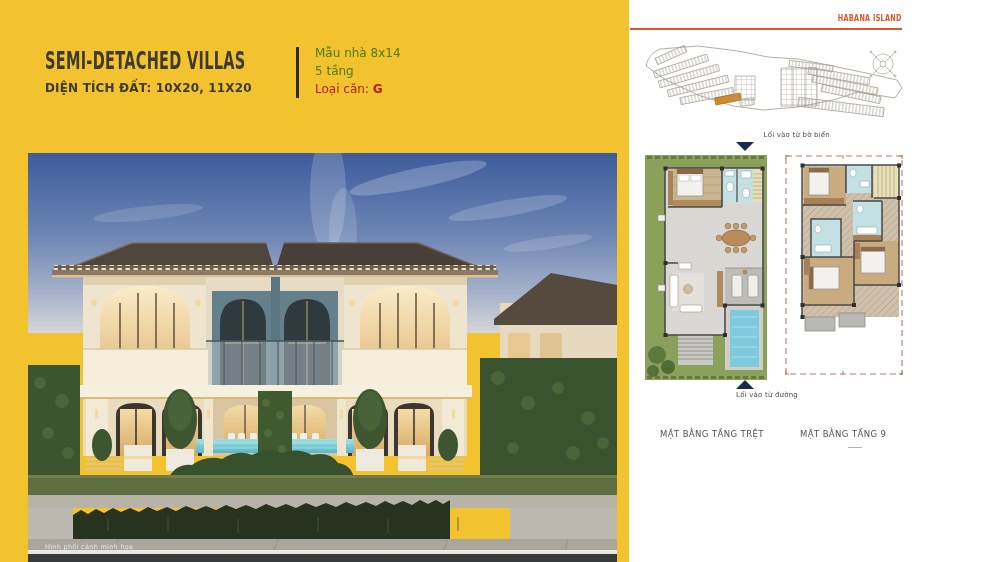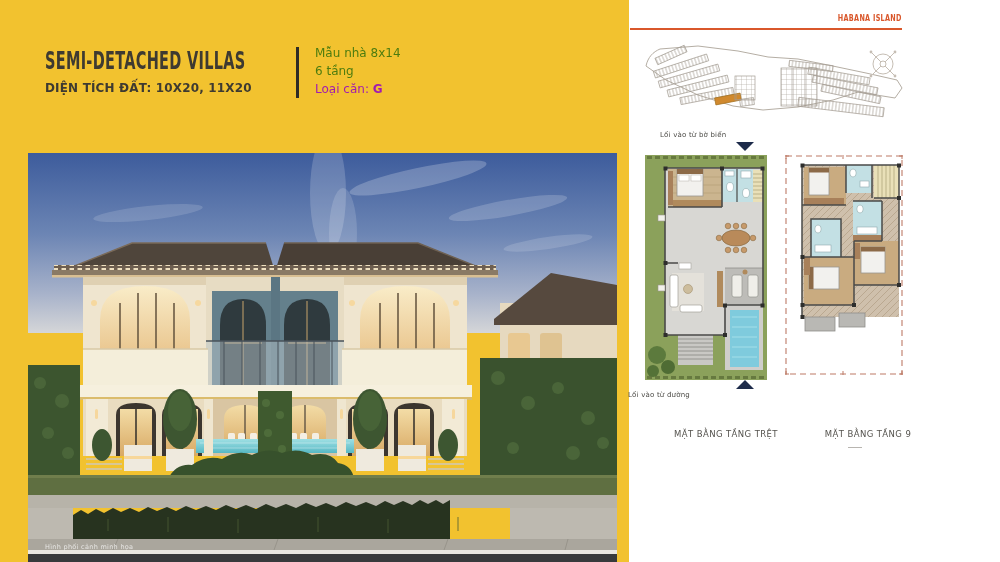--- a/index.html
+++ b/index.html
@@ -7,62 +7,62 @@
   .page{position:relative;width:1000px;height:562px;background:#ffffff;overflow:hidden;}
 
   .yellow-panel{position:absolute;left:0;top:0;width:629px;height:562px;background:var(--yellow,#F2C22F);}
 
   .title{position:absolute;left:45px;top:46px;font-size:25px;font-weight:bold;color:var(--title-dark,#3E3A31);
          white-space:nowrap;letter-spacing:.5px;transform:scaleX(.58);transform-origin:left top;}
   .subtitle{position:absolute;left:45px;top:80px;font-size:13px;font-weight:bold;color:var(--title-dark,#3E3A31);
          white-space:nowrap;letter-spacing:.2px;transform:scaleX(.92);transform-origin:left top;}
   .divider{position:absolute;left:296px;top:47px;width:2.5px;height:51px;background:#2f2c26;}
   .spec{position:absolute;left:315px;top:44px;font-size:12px;color:#4d7c0f;line-height:18px;}
-  .spec-unit{position:absolute;left:315px;top:82px;font-size:12px;color:#a21caf;}
+  .spec-unit{position:absolute;left:315px;top:82px;font-size:12px;color:#b91c1c;}
   .spec-unit b{font-weight:bold;}
 
   .photo{position:absolute;left:28px;top:153px;width:589px;height:409px;overflow:hidden;}
   .photo svg{display:block;}
   .caption{position:absolute;left:17px;top:390px;font-size:6.5px;color:rgba(255,255,255,.72);letter-spacing:.3px;}
 
   .brand{position:absolute;right:98px;top:13px;font-size:9px;font-weight:bold;color:var(--orange,#D9572B);
          white-space:nowrap;letter-spacing:.4px;transform:scaleX(.72);transform-origin:right top;}
   .brand-line{position:absolute;left:630px;top:28px;width:272px;height:1.6px;background:var(--orange,#D9572B);}
 
   .sitemap{position:absolute;left:641px;top:44px;width:264px;height:86px;}
 
-  .entry-label{position:absolute;width:170px;text-align:left;font-size:7px;color:#4b4a45;letter-spacing:.2px;}
+  .entry-label{position:absolute;width:170px;text-align:right;font-size:7px;color:#4b4a45;letter-spacing:.2px;}
   .entry-label.beach{left:660px;top:131px;}
   .entry-label.road{left:628px;top:391px;}
   .tri{position:absolute;width:0;height:0;}
   .tri.down{left:736px;top:142px;border-left:9px solid transparent;border-right:9px solid transparent;border-top:9px solid var(--navy,#1D2B4A);}
   .tri.up{left:736px;top:380px;border-left:9px solid transparent;border-right:9px solid transparent;border-bottom:9px solid var(--navy,#1D2B4A);}
 
   .plan{position:absolute;}
   .plan.ground{left:645px;top:155px;width:122px;height:225px;}
   .plan.first{left:785px;top:155px;width:118px;height:220px;}
 
-  .plan-label{position:absolute;font-size:8.5px;color:#54524d;letter-spacing:.4px;text-align:center;white-space:nowrap;}
+  .plan-label{position:absolute;font-size:8.5px;color:#54524d;letter-spacing:.4px;white-space:nowrap;}
   .plan-label.pl-ground{left:660px;top:429px;width:132px;}
   .plan-label.pl-first{left:800px;top:429px;width:136px;}
   .label-mark{position:absolute;left:848px;top:447px;width:14px;height:1px;background:#b8b5b0;}
 </style>
 </head>
 <body>
 
 <div class="page">
 
   <div class="yellow-panel"></div>
 
   <div class="title">SEMI-DETACHED VILLAS</div>
   <div class="subtitle">DIỆN TÍCH ĐẤT: 10X20, 11X20</div>
   <div class="divider"></div>
   <div class="spec">
     <div>Mẫu nhà 8x14</div>
-    <div>6 tầng</div>
+    <div>5 tầng</div>
   </div>
   <div class="spec-unit"><span>Loại căn:</span> <b>G</b></div>
 
   <div class="photo">
     <svg width="589" height="409" viewBox="0 0 589 409">
       <defs>
         <linearGradient id="sky" x1="0" y1="0" x2="0" y2="1">
           <stop offset="0" stop-color="#3d5c9c"></stop>
             <stop offset=".45" stop-color="#6c85b4"></stop>
           <stop offset=".78" stop-color="#a7b2ca"></stop>

